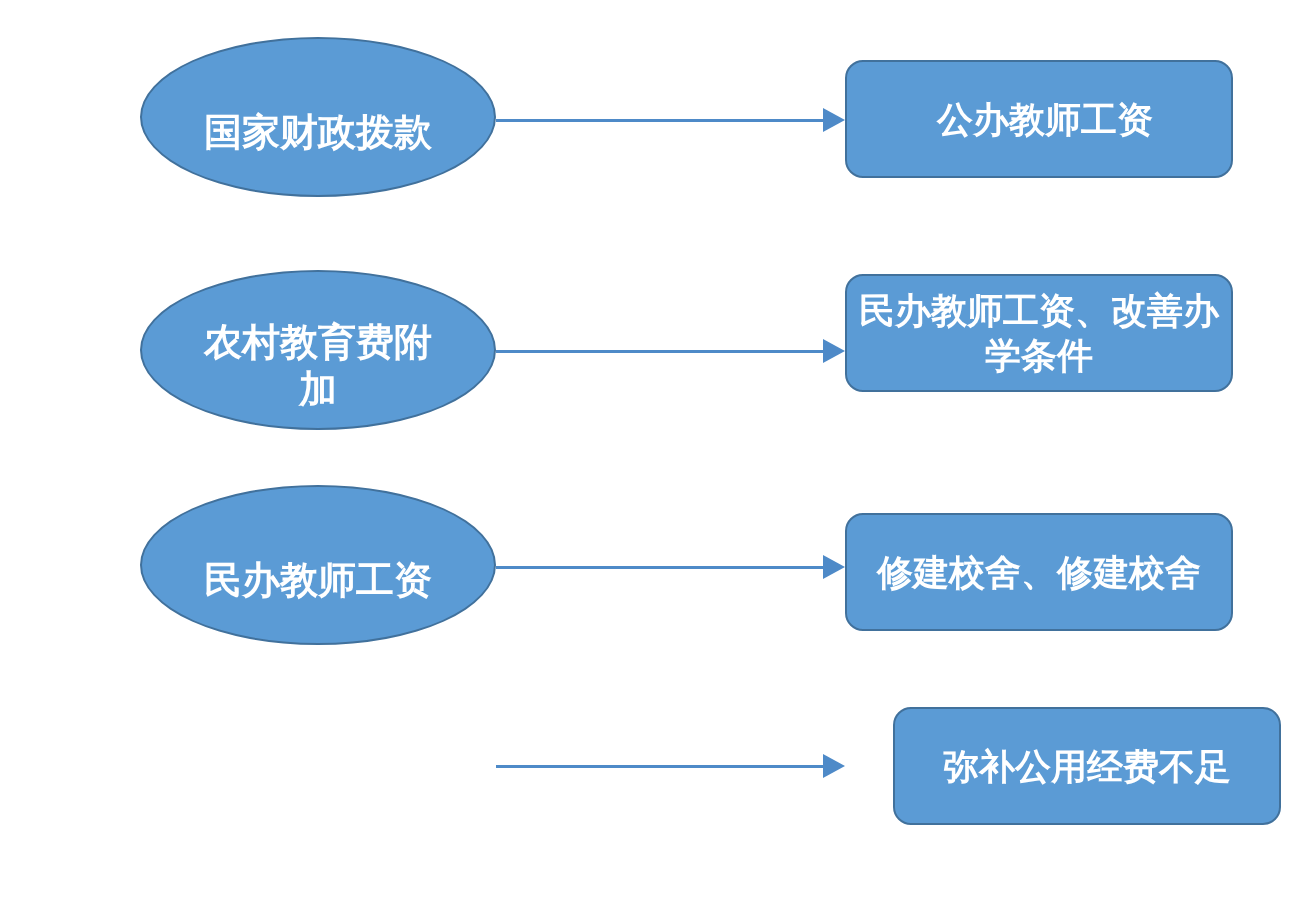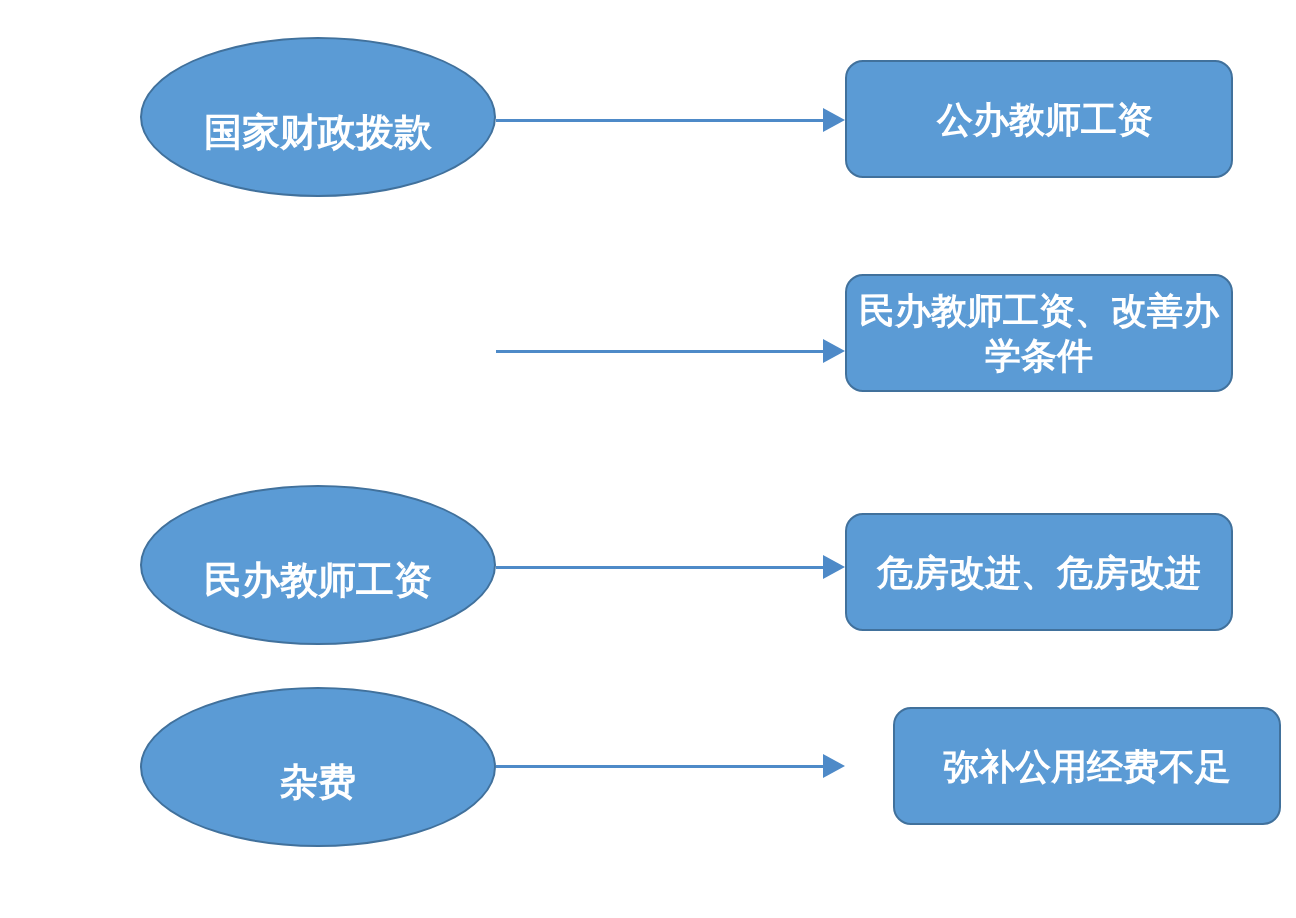--- a/index.html
+++ b/index.html
@@ -107,42 +107,42 @@
     <span>国家财政拨款</span>
   </div>
   <div class="arrow a-row0">
     <div class="shaft"></div>
     <div class="head"></div>
   </div>
   <div class="rectbox r-row0">
     <span>公办教师工资</span>
   </div>
 
+  <div class="ellipse e-row1">
+    <span>农村教育费附加</span>
+  </div>
   <div class="arrow a-row1">
     <div class="shaft"></div>
     <div class="head"></div>
   </div>
   <div class="rectbox r-row1">
     <span>民办教师工资、改善办学条件</span>
   </div>
 
   <div class="ellipse e-row2">
     <span>民办教师工资</span>
   </div>
   <div class="arrow a-row2">
     <div class="shaft"></div>
     <div class="head"></div>
   </div>
   <div class="rectbox r-row2">
-    <span>危房改进、危房改进</span>
+    <span>修建校舍、修建校舍</span>
   </div>
 
-  <div class="ellipse e-row3">
-    <span>杂费</span>
-  </div>
   <div class="arrow a-row3">
     <div class="shaft"></div>
     <div class="head"></div>
   </div>
   <div class="rectbox r-row3">
     <span>弥补公用经费不足</span>
   </div>
 
 </div>
 

